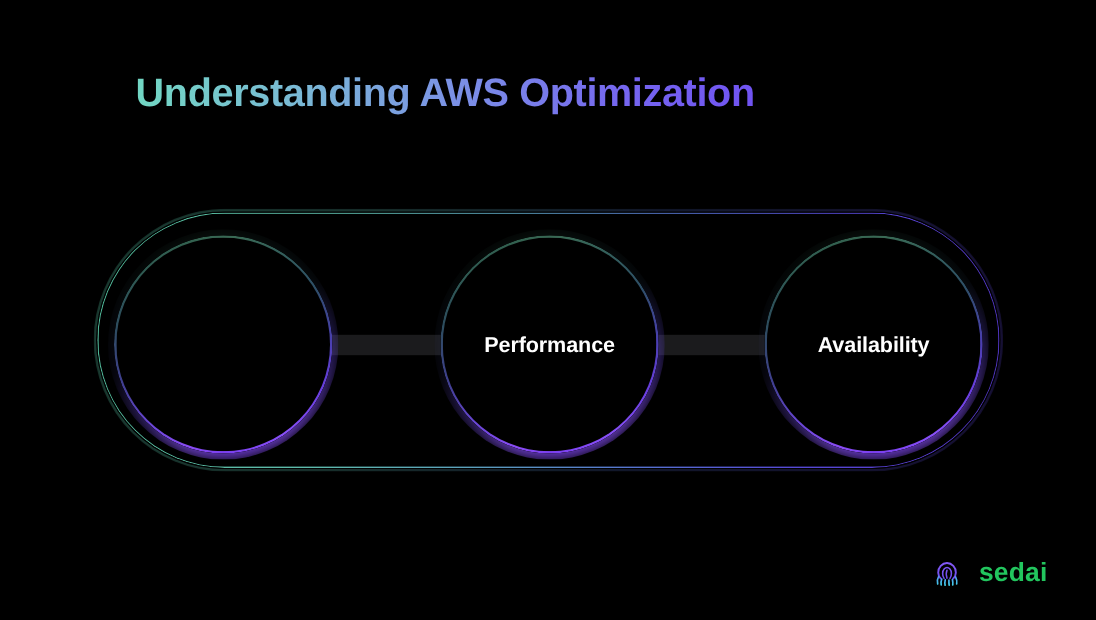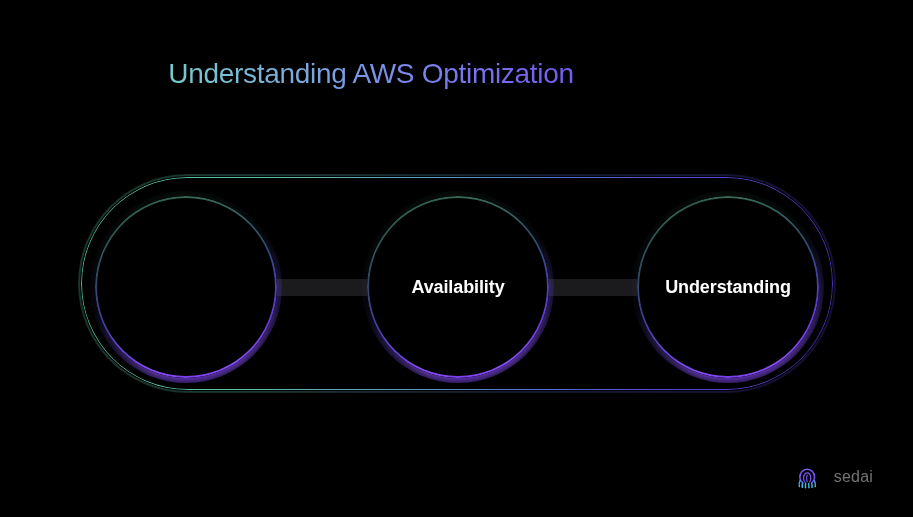--- a/index.html
+++ b/index.html
@@ -16,22 +16,22 @@
     position: relative;
   }
 
   
   .slide-title {
     position: absolute;
     top: 58px;
     left: 0;
     width: 742px;
     text-align: center;
-    font-size: 28px;
-    font-weight: normal;
+    font-size: 33px;
+    font-weight: bold;
     letter-spacing: -0.3px;
     background: linear-gradient(90deg,
         #6fdcbb 0%,
         #72d6c4 16%,
         #7ab8d6 34%,
         #7b8fe6 52%,
         #7566ef 70%,
         #6f4ff2 88%,
         #6d4bf2 100%);
     -webkit-background-clip: text;
@@ -177,24 +177,24 @@
   .brand {
     position: absolute;
     right: 40px;
     bottom: 25px;
     display: flex;
     align-items: center;
     gap: 9px;
   }
   .brand-mark { width: 30px; height: 30px; display:block; }
   .brand-text {
-    color: #737373;
-    font-size: 16px;
+    color: #22c55e;
+    font-size: 22px;
     letter-spacing: 0.2px;
-    font-weight: 400;
+    font-weight: 700;
   }
 </style>
 </head>
 <body>
 
 <h1 class="slide-title">Understanding AWS Optimization</h1>
 
 <div>
 
   <div class="pill-wrap">
@@ -206,27 +206,27 @@
   <div class="connector connector-2"></div>
 
   <div class="node node-1">
     <div class="node-glow"></div>
     <div class="node-ring"></div>
   </div>
 
   <div class="node node-2">
     <div class="node-glow"></div>
     <div class="node-ring"></div>
-    <div class="node-label">Availability</div>
+    <div class="node-label">Performance</div>
   </div>
 
   <div class="node node-3">
     <div class="node-glow"></div>
     <div class="node-ring"></div>
-    <div class="node-label">Understanding</div>
+    <div class="node-label">Availability</div>
   </div>
 
 </div>
 
 <div class="brand">
   <span>
     <svg class="brand-mark" viewBox="0 0 32 32" fill="none" xmlns="http://www.w3.org/2000/svg">
       <defs>
         <linearGradient id="bellGrad" x1="16" y1="3" x2="16" y2="22" gradientUnits="userSpaceOnUse">
           <stop offset="0" stop-color="#8a5cf6"></stop>

